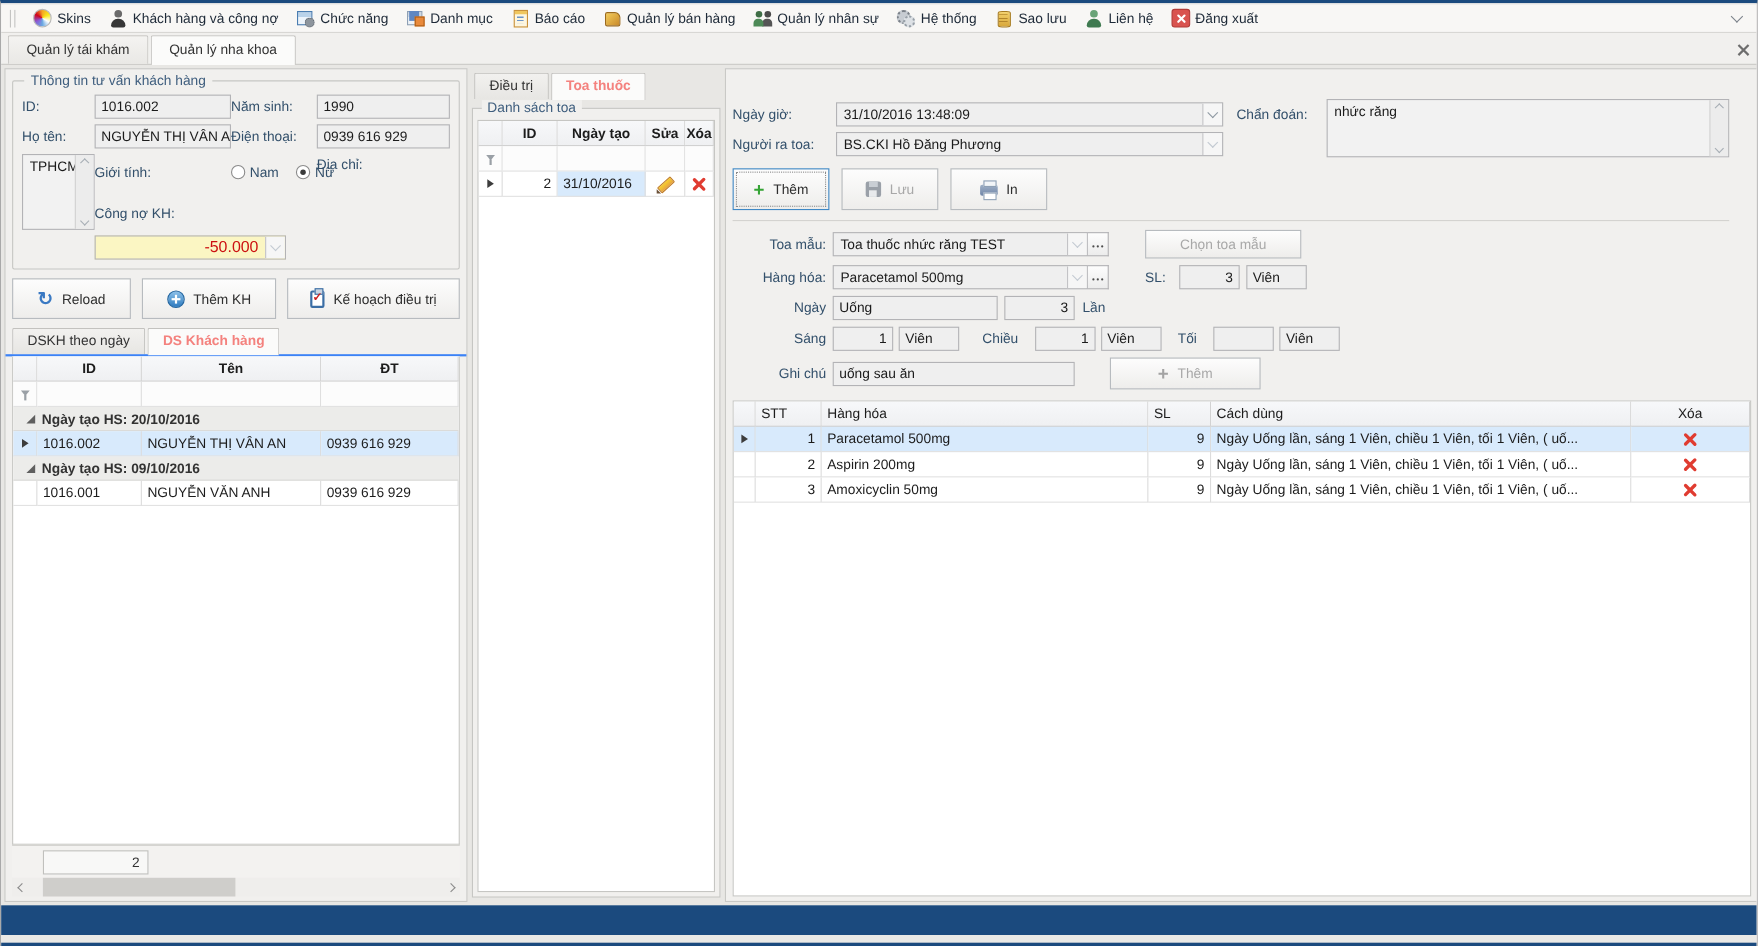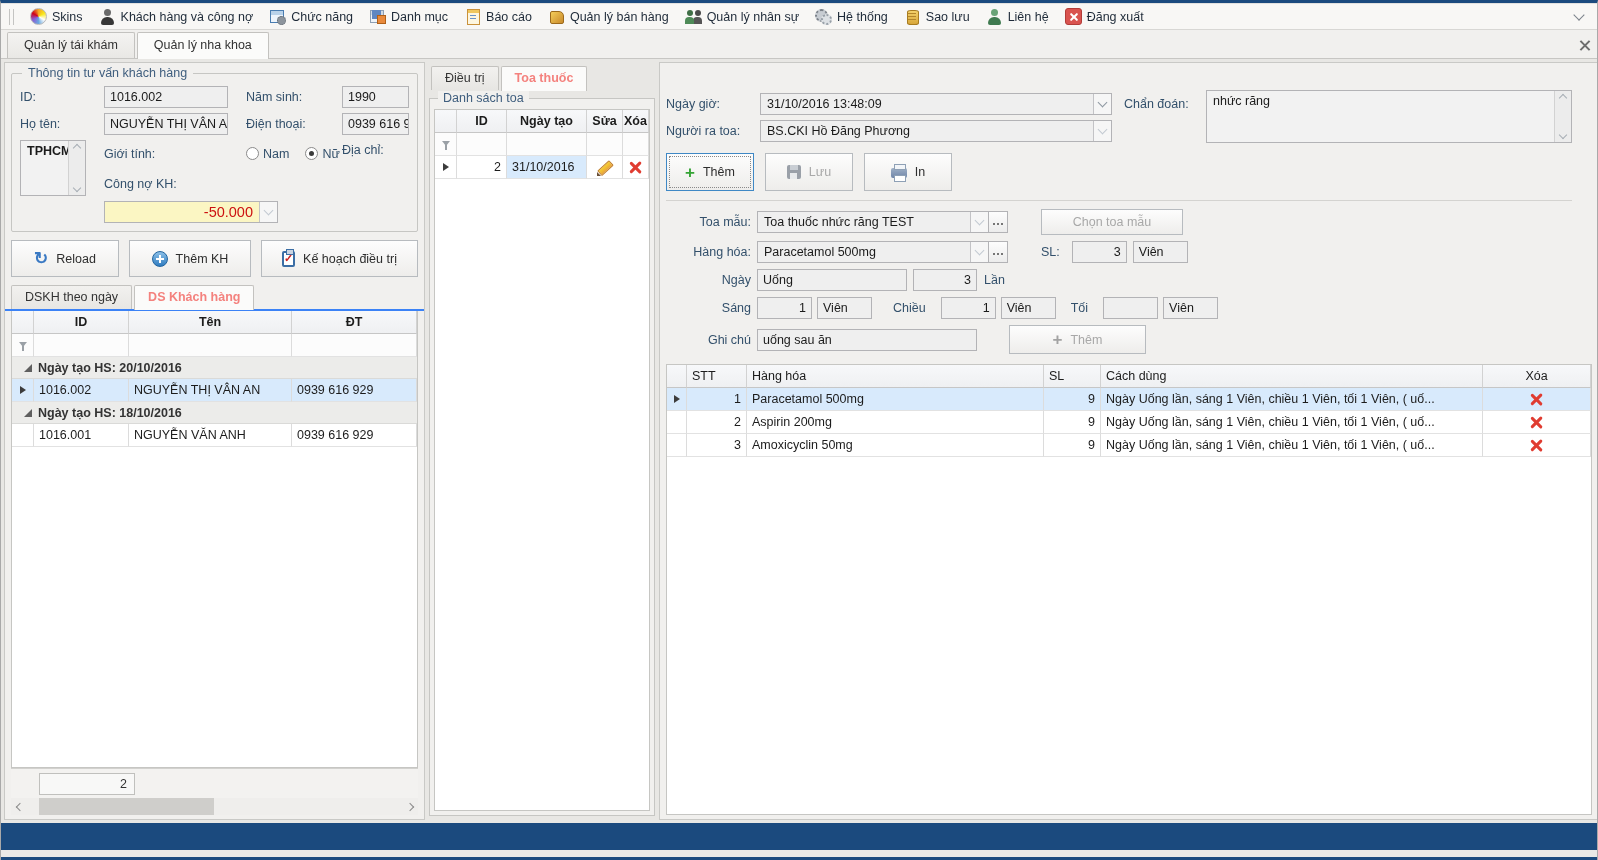--- a/index.html
+++ b/index.html
@@ -121,21 +121,21 @@
   .arr-r{width:0; height:0; border-left:6px solid #3c3c3c; border-top:4px solid transparent; border-bottom:4px solid transparent;}
   .funnel{width:0; height:0; border:4px solid transparent; border-top:5px solid #9aa0a6; margin-top:3px; position:relative;}
   .funnel::after{content:""; position:absolute; left:-1px; top:-1px; width:2px; height:5px; background:#9aa0a6;}
   .icon-x{width:13px; height:13px; position:relative; margin:0 auto;}
   .icon-x::before,.icon-x::after{content:""; position:absolute; left:5px; top:-1px; width:3.4px; height:15px; background:#e03c31; border-radius:1.5px;}
   .icon-x::before{transform:rotate(45deg);} .icon-x::after{transform:rotate(-45deg);}
   .icon-pencil{width:15px; height:15px; position:relative; margin:0 auto;}
   .icon-pencil::before{content:""; position:absolute; left:1px; top:9px; width:14px; height:4.5px; background:linear-gradient(#f7d02e,#e8a33d); border:1px solid #c07c28; border-radius:1px; transform:rotate(-42deg); transform-origin:2px 2px;}
   .icon-pencil::after{content:""; position:absolute; left:0px; bottom:-1px; width:0; height:0; border-bottom:4px solid #6b5138; border-right:4px solid transparent;}
   
-  .fields{display:grid; grid-template-columns:66px 124px 78px 1fr; gap:5px 18px; align-items:center;}
+  .fields{display:grid; grid-template-columns:66px 124px 78px 1fr; gap:5px 0; align-items:center;}
   .debt{grid-column:2/4; width:174px; background:#fbf6c3;}
   .debt .val{color:#cc1111; font-size:14.5px; justify-content:flex-end;}
   .btn-row{display:flex; gap:10px; margin:8px 6px 6px; flex:none;}
   .lgrid-cols{grid-template-columns:22px 95px 163px 1fr;}
   .lg-wrap{flex:1; margin:0 6px; display:flex; flex-direction:column; overflow:hidden;}
   .pager-row{height:30px; flex:none; background:#f3f2f0; border-top:1px solid #d2d1ce; display:flex; align-items:center; padding-left:28px; margin:0 6px;}
   .pager-box{width:96px; height:22px; border:1px solid #c0c0bd; background:#f8f8f7; display:flex; align-items:center; justify-content:flex-end; padding:0 7px; color:#333;}
   .hscroll{height:17px; flex:none; margin:0 6px 4px; background:#efeeec; display:flex; align-items:center;}
   .hs-btn{width:17px; height:17px; display:flex; align-items:center; justify-content:center;}
   .hs-l{width:6px;height:6px;border-left:1.6px solid #8a8a8a;border-bottom:1.6px solid #8a8a8a;transform:rotate(45deg);}
@@ -247,21 +247,21 @@
             <span class="radio">
                 <span class="rdot"></span>
                 <span>Nam</span>
               </span>
             <span class="radio checked">
                 <span class="rdot"></span>
                 <span>Nữ</span>
               </span>
           </div>
           <span class="lbl" style="align-self:start;margin-top:3px;">Địa chỉ:</span>
-          <div class="ta" style="grid-row:3/5; height:56px; align-self:start;font-weight:bold;">
+          <div class="ta" style="grid-row:3/5; height:69px; align-self:start;">
             <span>TPHCM</span>
             <span class="scrollcol">
                 <i class="sc-up"></i>
                 <i class="sc-dn"></i>
               </span>
           </div>
 
           <span class="lbl">Công nợ KH:</span>
           <div class="combo debt">
             <span class="val">-50.000</span>
@@ -316,21 +316,21 @@
         <div class="grow sel lgrid-cols">
           <div class="gcell indic">
               <span class="arr-r"></span>
             </div>
           <div class="gcell">1016.002</div>
           <div class="gcell">NGUYỄN THỊ VÂN AN</div>
           <div class="gcell">0939 616 929</div>
         </div>
         <div class="ggroup">
           <span class="gtri"></span>
-          <span>Ngày tạo HS: 18/10/2016</span>
+          <span>Ngày tạo HS: 09/10/2016</span>
         </div>
         <div class="grow lgrid-cols">
           <div class="gcell indic"></div>
           <div class="gcell">1016.001</div>
           <div class="gcell">NGUYỄN VĂN ANH</div>
           <div class="gcell">0939 616 929</div>
         </div>
         <div class="sp"></div>
       </div>
 

